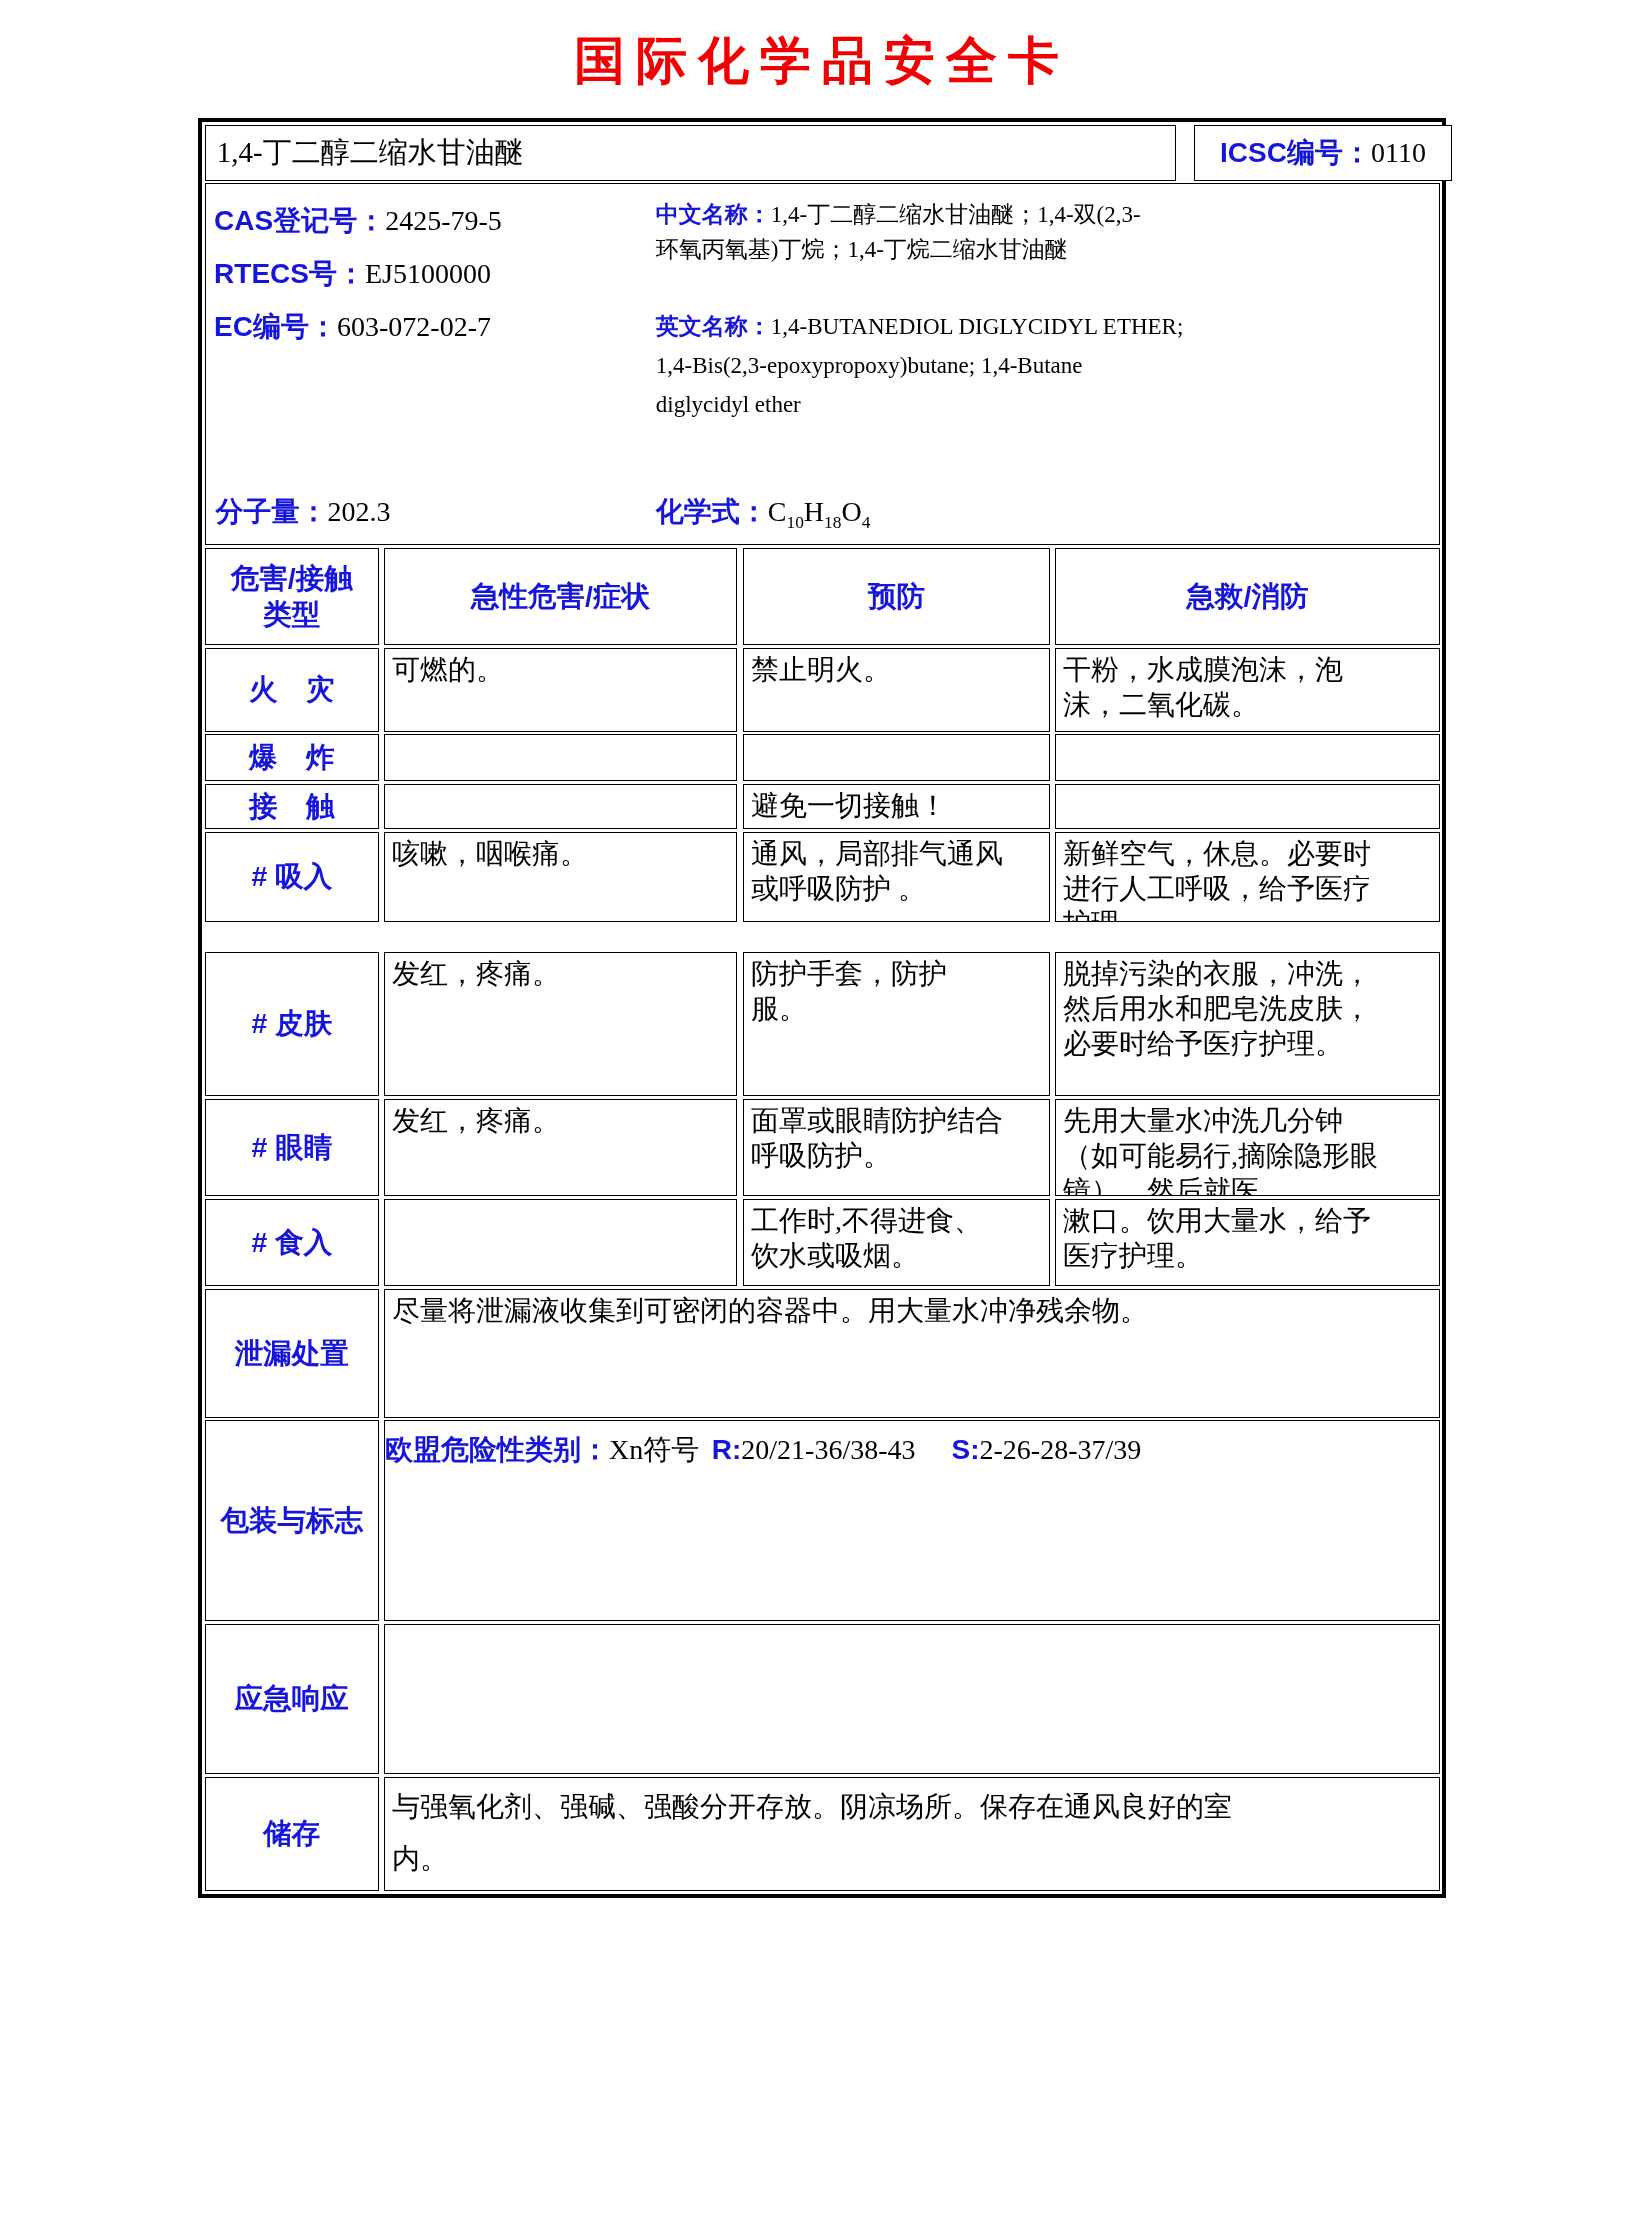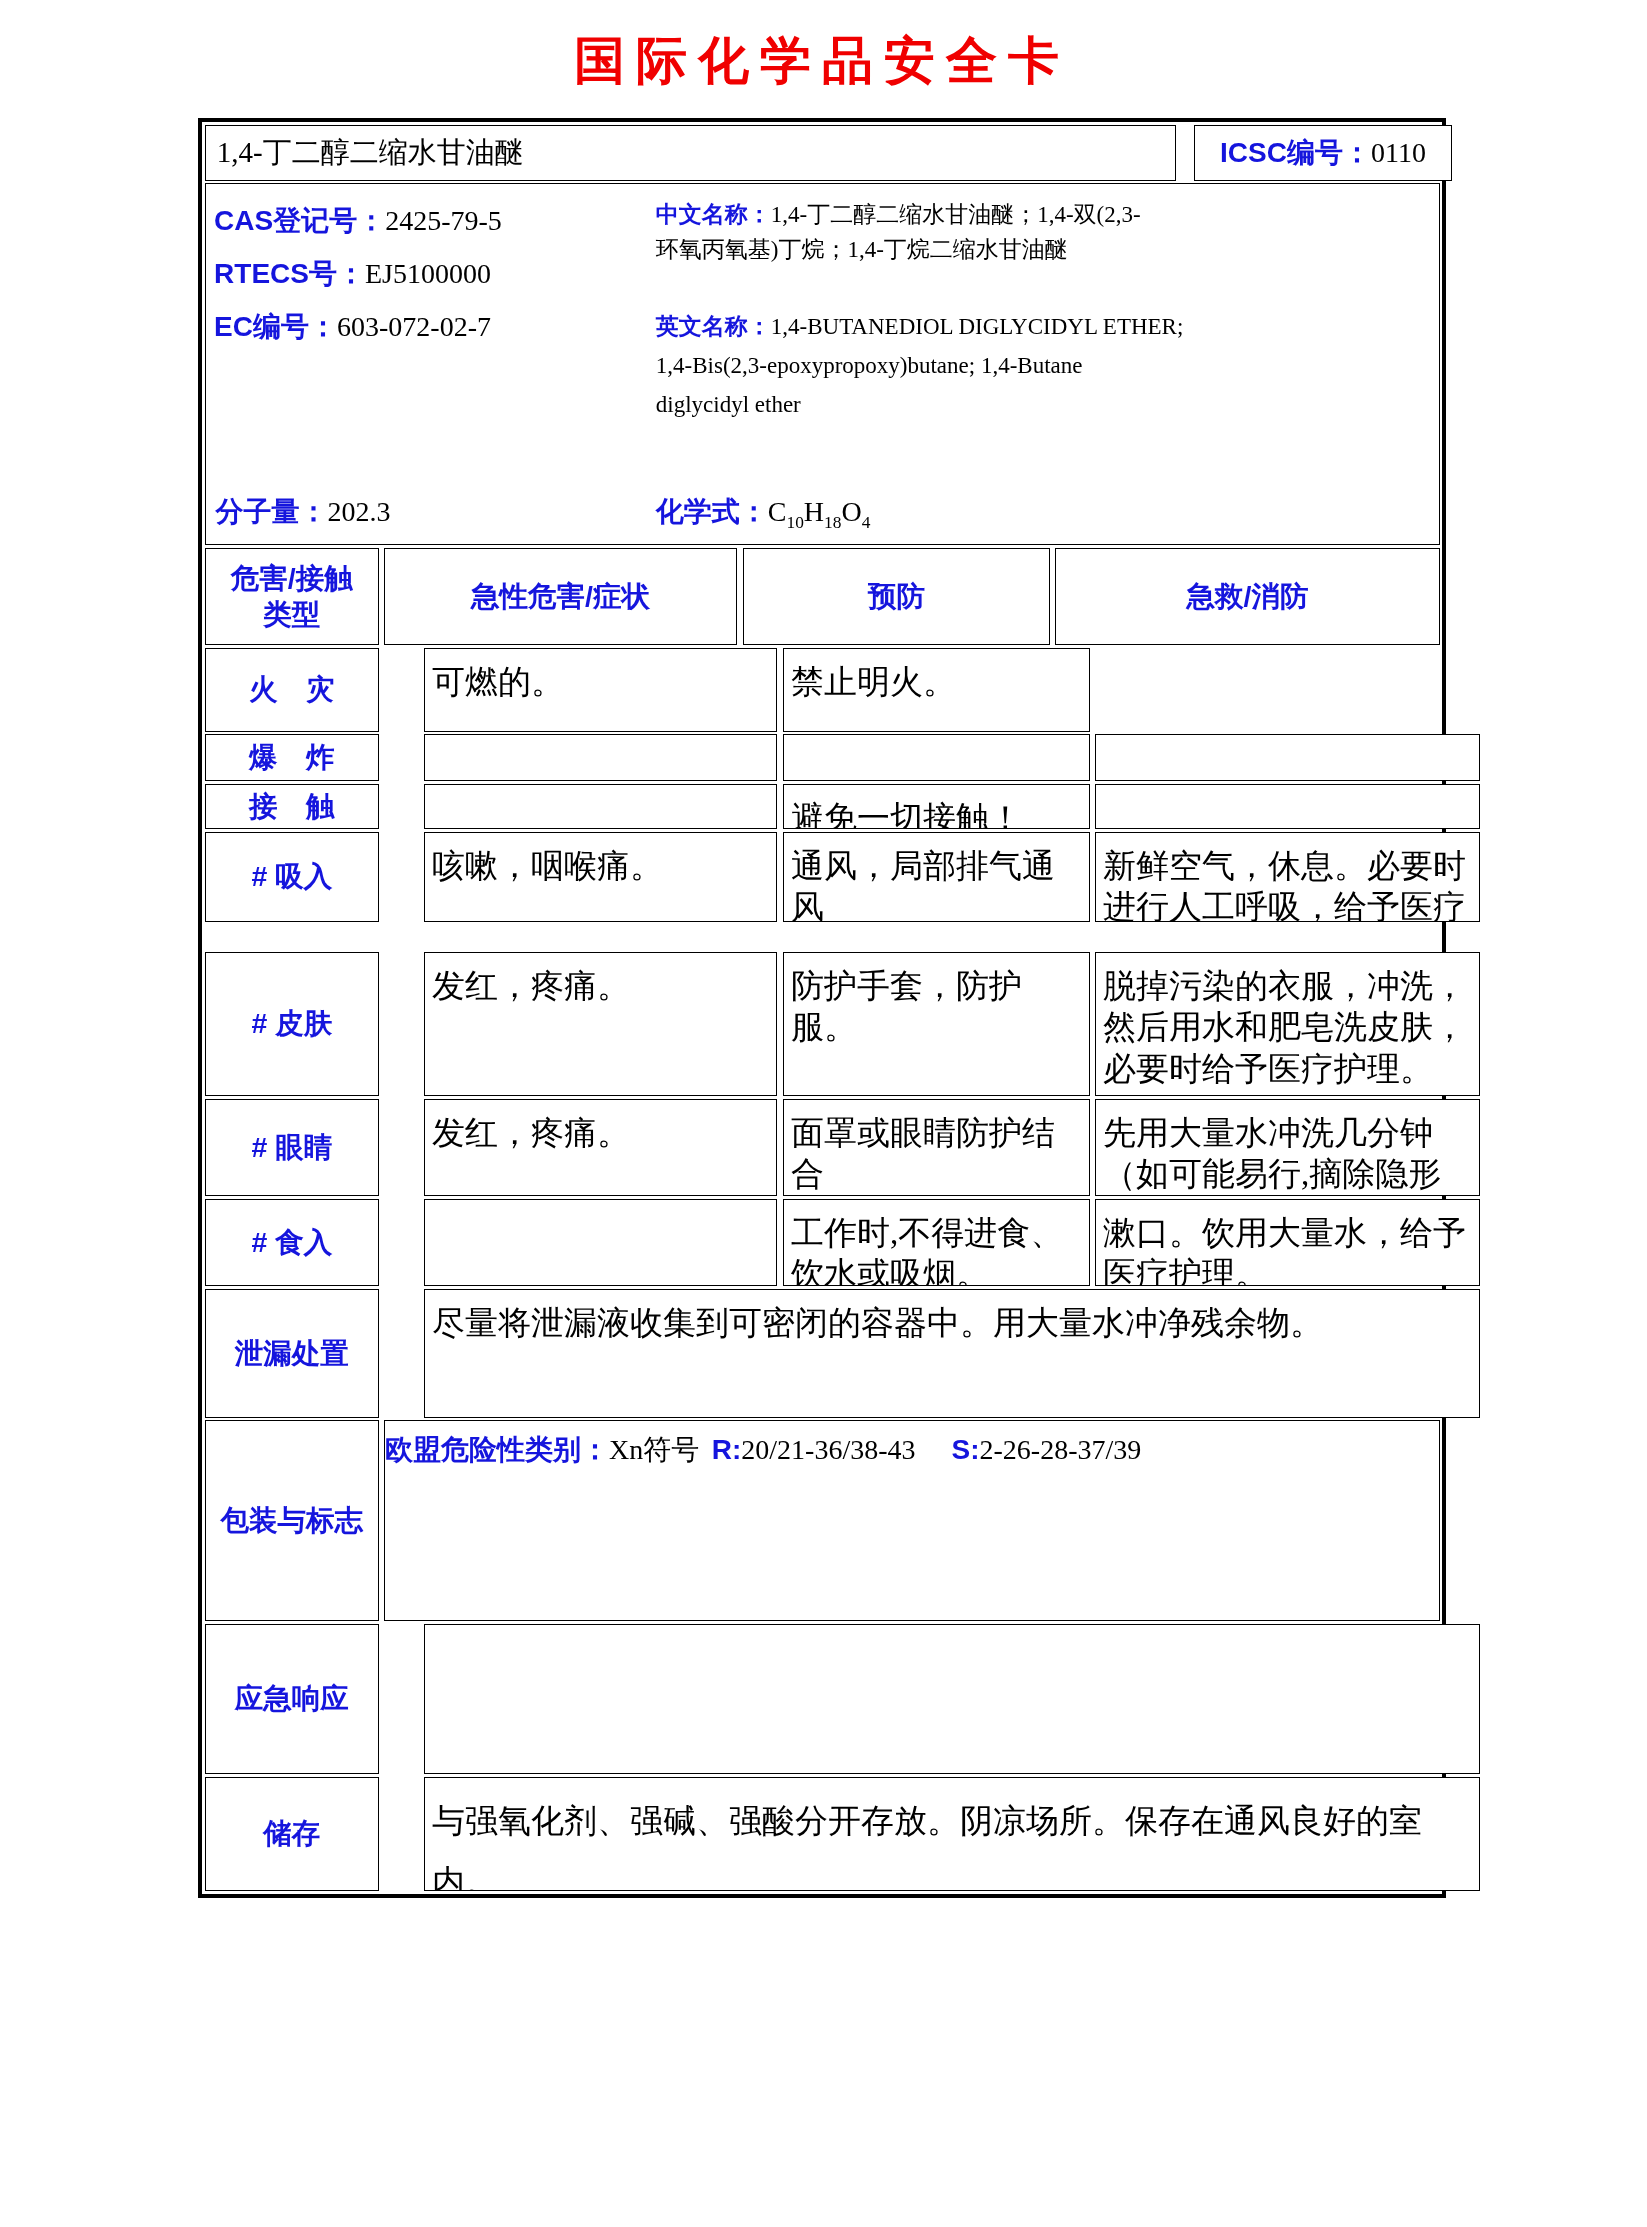--- a/index.html
+++ b/index.html
@@ -23,21 +23,21 @@
   .c1{left:2.8px;width:174px}  .c2{left:182px;width:353px} .c3{left:541px;width:307px}
   .c4{left:853px;width:385px}.cwide{left:182px;width:1056px}
   .ca{left:2.8px;width:971px} .cb{left:980px;width:258px}.cfull{left:2.8px;width:1235px}
   
   .blue{color:var(--blue,#1515dd);}
   .sans{font-family:"Liberation Sans","DejaVu Sans",sans-serif;}
   .bold{font-weight:bold;}
   .label-cell{display:flex;align-items:center;justify-content:center;text-align:center;
         font-family:"Liberation Sans","DejaVu Sans",sans-serif;font-size:28.5px;
         color:var(--blue,#1515dd);white-space:pre-line;line-height:1.25;font-weight:600;}
-  .content{font-size:33px;line-height:1.25;padding:13px 7px;white-space:pre-wrap;margin-left:40px;}
+  .content{font-size:28px;line-height:1.25;padding:3px 7px;white-space:pre-wrap;}
   .lh-tall{line-height:1.85;}
   .name-cell{display:flex;align-items:center;font-size:29px;padding-left:11px;}
   .icsc-cell{display:flex;align-items:center;justify-content:center;font-size:28px;
         white-space:nowrap;margin-left:12px;}
   .ids-block{position:absolute;left:8.3px;top:9.7px;line-height:53px;font-size:28px;
         white-space:nowrap;}
   .names-block{position:absolute;left:450px;top:12.5px;width:781px;font-size:23px;}
   .names-block p{margin:0;}
   .cn-names{line-height:35px;margin-bottom:40px !important;}
   .en-names{line-height:39px;}
@@ -85,20 +85,22 @@
 
     <div class="cell r3 c1 label-cell">危害/接触
 类型</div>
     <div class="cell r3 c2 label-cell">急性危害/症状</div>
     <div class="cell r3 c3 label-cell">预防</div>
     <div class="cell r3 c4 label-cell">急救/消防</div>
 
     <div class="cell r4 c1 label-cell">火　灾</div>
     <div class="cell r4 c2 content">可燃的。</div>
     <div class="cell r4 c3 content">禁止明火。</div>
+    <div class="cell r4 c4 content">干粉，水成膜泡沫，泡
+沫，二氧化碳。</div>
 
     <div class="cell r5 c1 label-cell">爆　炸</div>
     <div class="cell r5 c2 content"></div>
     <div class="cell r5 c3 content"></div>
     <div class="cell r5 c4 content"></div>
 
     <div class="cell r6 c1 label-cell">接　触</div>
     <div class="cell r6 c2 content"></div>
     <div class="cell r6 c3 content">避免一切接触！</div>
     <div class="cell r6 c4 content"></div>

